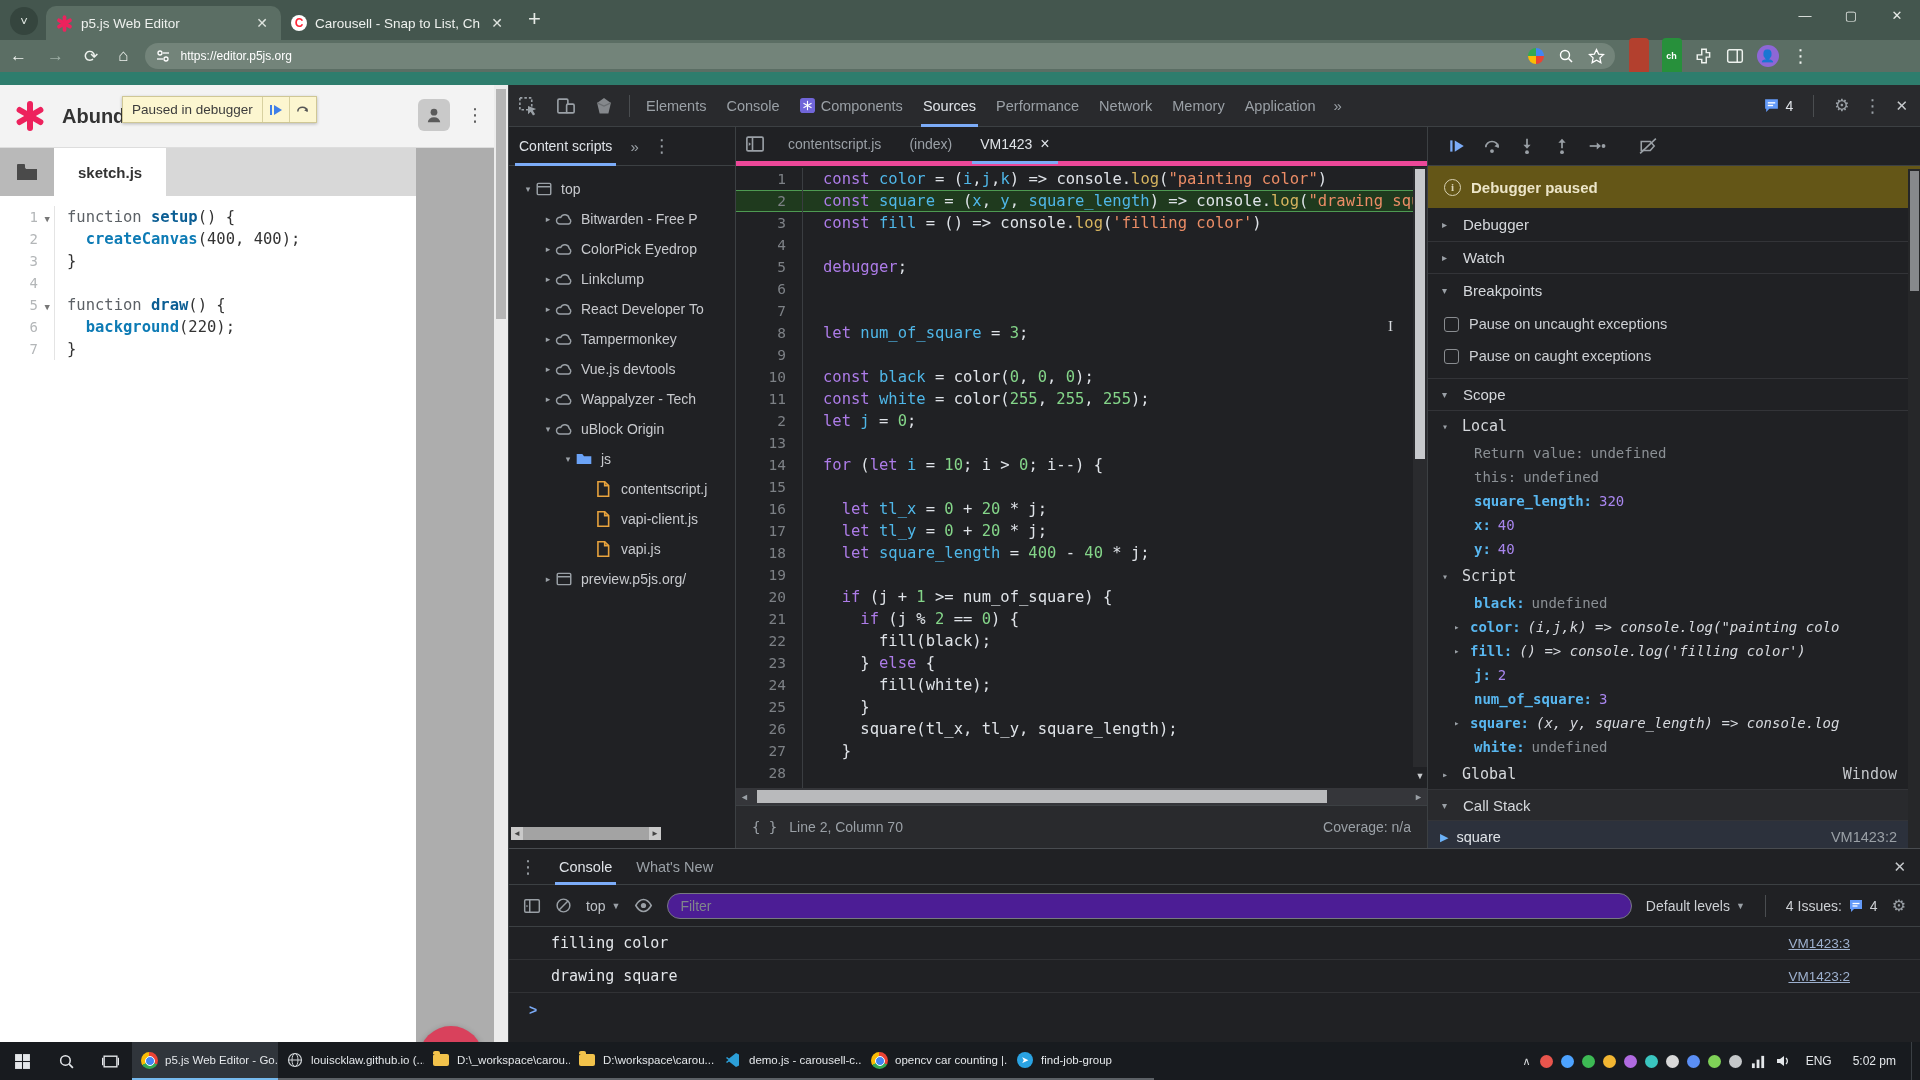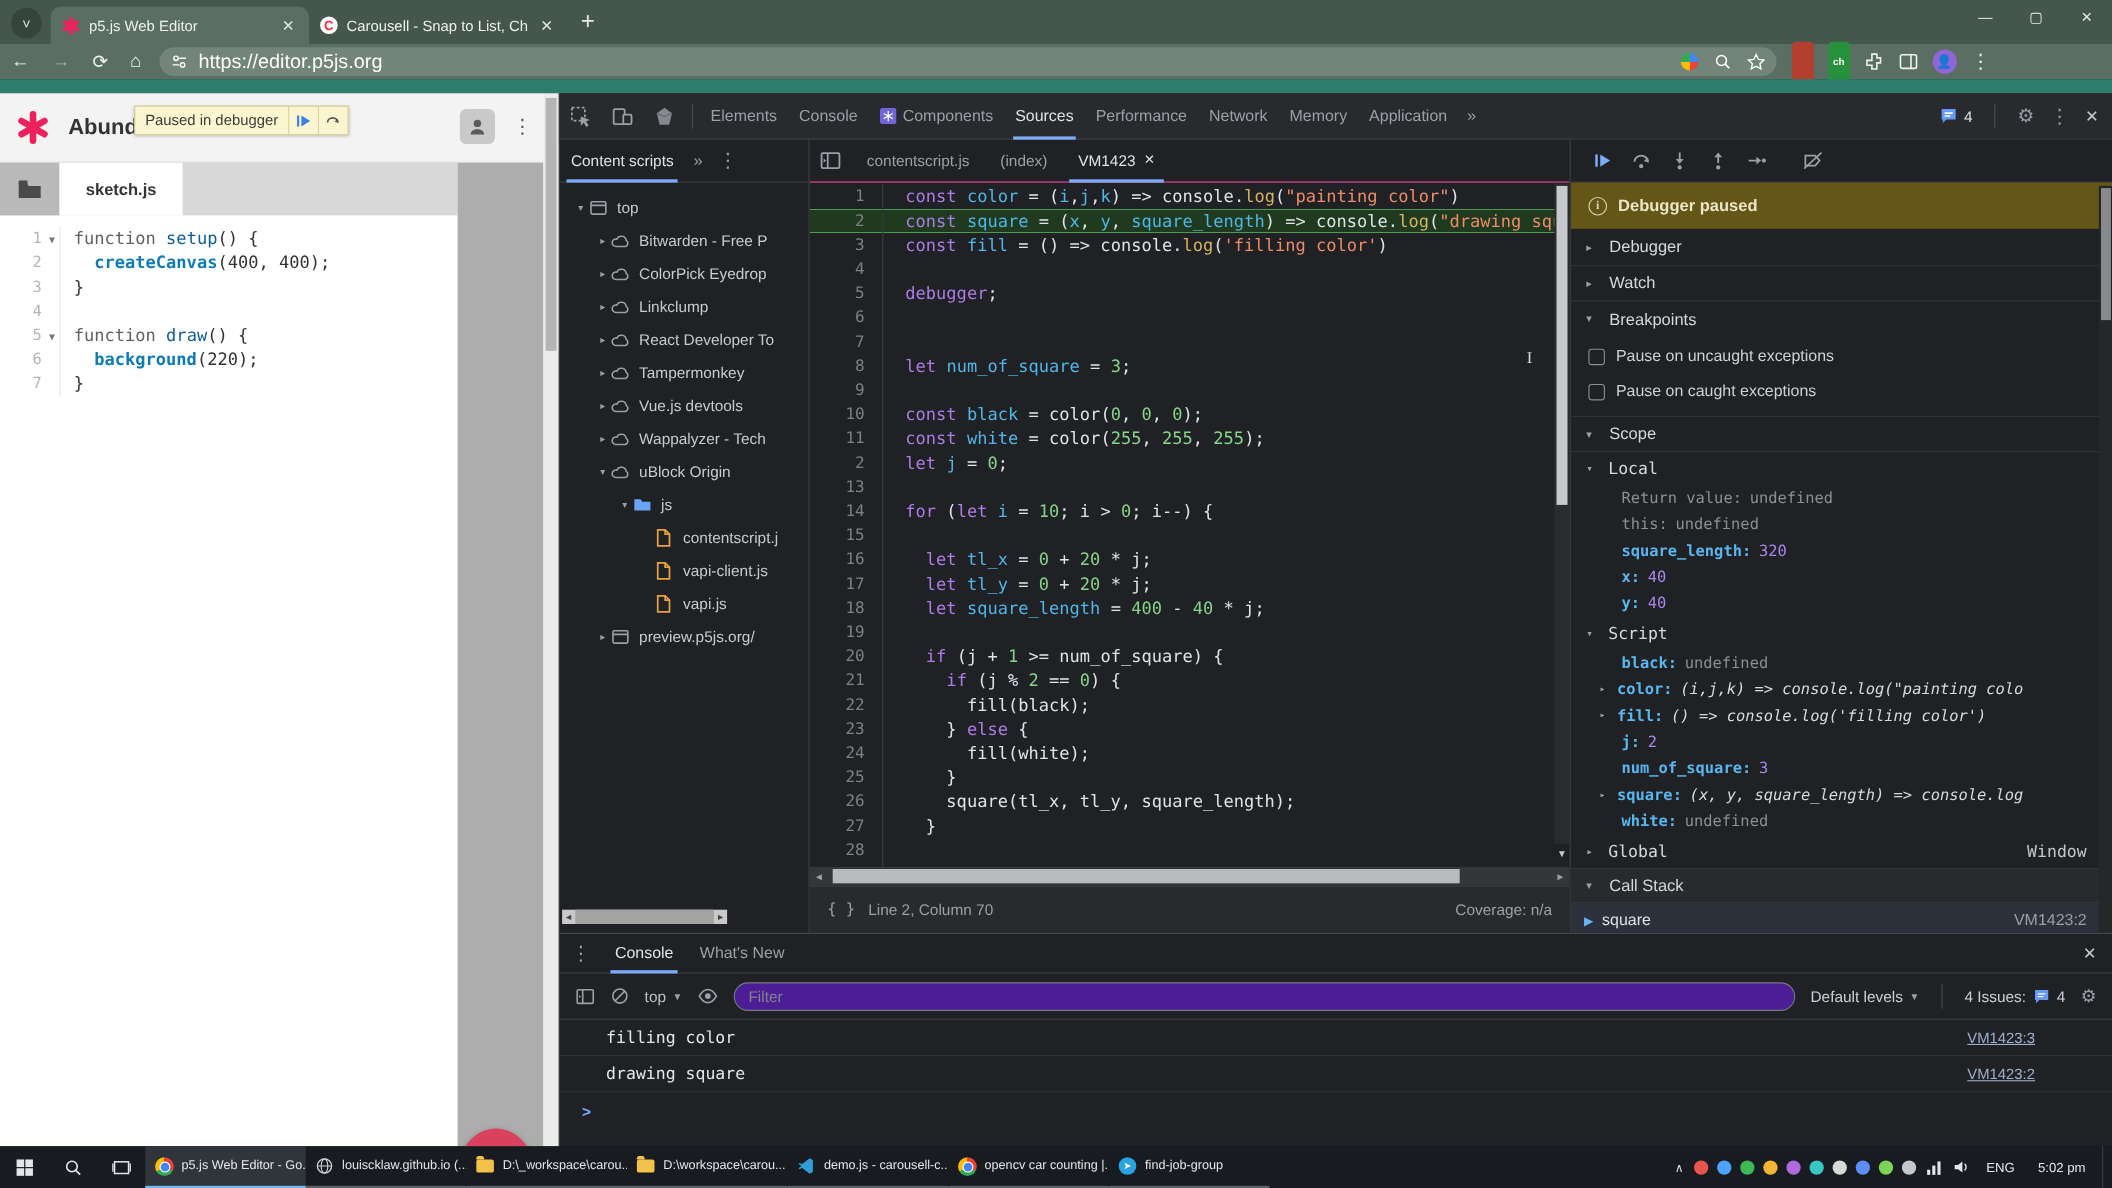--- a/index.html
+++ b/index.html
@@ -13,21 +13,21 @@
   .tab.active { background:#5b6e64; }
   .tab .ttl { white-space:nowrap; overflow:hidden; flex:1; margin:0 8px; }
   .tab .close { color:#dfe4df; font-size:14px; width:18px; text-align:center; }
   .newtab { color:#e6eae6; font-size:22px; margin:0 0 8px 12px; }
   .wincontrols { margin-left:auto; display:flex; align-self:flex-start; }
   .wbtn { width:46px; height:30px; display:flex; align-items:center; justify-content:center; color:#e8ebe8; font-size:13px; }
 
   .toolbar { position:absolute; left:0; top:40px; width:1920px; height:32px; background:#5b6e64; display:flex; align-items:center; }
   .navbtn { color:#eef2ee; font-size:17px; margin:0 10px; }
   .navbtn.dim { color:#9fb0a7; }
-  .addrpill { height:26px; border-radius:13px; background:#73847a; display:flex; align-items:center; color:#fff; font-size:18px; flex:1; margin:0 14px 0 6px; padding:0 10px; max-width:1470px;}
+  .addrpill { height:26px; border-radius:13px; background:#73847a; display:flex; align-items:center; color:#fff; font-size:12px; flex:1; margin:0 14px 0 6px; padding:0 10px; max-width:1470px;}
   .pillright { margin-left:auto; display:flex; align-items:center; gap:14px; }
   .tbicons { display:flex; align-items:center; gap:13px; margin-right:12px; }
   .badge { width:20px; height:37px; border-radius:4px; font-size:9px; font-weight:bold; color:#fff; display:flex; align-items:center; justify-content:center; }
   .avatar-c { width:22px; height:22px; border-radius:50%; background:#8e67d6; color:#fff; font-size:12px; display:flex; align-items:center; justify-content:center; }
   .accent { position:absolute; left:0; top:72px; width:1920px; height:13px; background:#2e7d6d; }
 
   
   .page { position:absolute; left:0; top:85px; width:508px; height:957px; background:#fff; }
   .p5header { position:absolute; left:0; top:0; width:494px; height:63px; background:#f3f3f3; border-bottom:1px solid #ddd; display:flex; align-items:center; }
   .p5title { font-size:20px; font-weight:bold; color:#333; margin-left:16px; white-space:nowrap; }
@@ -39,21 +39,21 @@
   .paused-tip .txt { padding:0 9px; }
   .tipbtn { width:27px; height:25px; border-left:1px solid #d8d1a0; display:flex; align-items:center; justify-content:center; }
   .p5tabs { position:absolute; left:0; top:63px; width:416px; height:48px; background:#d8d8d8; display:flex; }
   .foldersq { width:54px; height:48px; background:#b9b9b9; display:flex; align-items:center; justify-content:center; }
   .filetab { background:#fff; padding:0 24px; font-weight:bold; font-size:15px; color:#333; display:flex; align-items:center; }
   .p5code { position:absolute; left:0; top:111px; width:416px; bottom:0; font-family:"DejaVu Sans Mono",monospace; font-size:15.5px; line-height:22px; padding-top:10px; background:#fff; }
   .p5line { display:flex; height:22px; white-space:pre; }
   .p5gut { width:38px; text-align:right; color:#b3b6b8; font-size:14px; flex:none; position:relative; }
   .p5fold { position:absolute; right:-12px; top:2px; font-size:9px; color:#777; }
   .p5src { margin-left:16px; border-left:1px solid #e4e4e4; padding-left:12px; color:#333; flex:1; }
-  .qk { color:#5c6166; } .qf { color:#0b5e94; font-weight:normal; } .qb { color:#0d7bb5; font-weight:bold; } 
+  .qk { color:#5c6166; } .qf { color:#0b5e94; font-weight:bold; } .qb { color:#0d7bb5; font-weight:bold; } 
   .preview { position:absolute; left:416px; top:63px; width:78px; bottom:0; background:#adadad; }
   .playbtn { position:absolute; left:3px; top:878px; width:64px; height:64px; border-radius:50%; background:#d9415c; display:flex; align-items:center; justify-content:center; box-shadow:0 2px 6px rgba(0,0,0,.3); }
   .playtri { width:0; height:0; border-left:20px solid #fff; border-top:12px solid transparent; border-bottom:12px solid transparent; margin-left:6px; }
   .pagescroll { position:absolute; right:0; top:0; width:14px; height:957px; background:#ececec; }
   .pagescroll .thumb { margin:4px 2px; background:#b5b5b5; height:230px; }
 
   
   .devtools { position:absolute; left:508px; top:85px; width:1412px; height:957px; background:#202124; border-left:1px solid #3c4043; font-size:14px; color:#bdc1c6; }
   .dt-top { position:absolute; left:0; top:0; right:0; height:42px; background:#292a2d; border-bottom:1px solid #3c4043; display:flex; align-items:center; }
   .dt-icon { margin:0 9px; display:flex; align-items:center; }
@@ -75,21 +75,21 @@
   .tree { padding-top:8px; font-size:14px; color:#c8cace; overflow:hidden; }
   .trow { height:30px; display:flex; align-items:center; white-space:nowrap; }
   .tarrow { width:14px; font-size:9px; color:#9aa0a6; text-align:center; flex:none; }
   .ticon { width:20px; margin-right:6px; flex:none; display:flex; }
   .nav-hscroll { position:absolute; left:2px; bottom:8px; width:150px; height:13px; background:#c9c9c9; display:flex; align-items:center; }
   .nav-hscroll .ar { font-size:8px; color:#444; padding:0 2px; }
   .nav-hscroll .th { flex:1; height:13px; background:#a3a3a3; }
 
   
   .ed-pane { position:absolute; left:227px; top:0; width:691px; height:721px; }
-  .ed-tabs { height:39px; border-bottom:1px solid #ec4899; display:flex; align-items:center; }
+  .ed-tabs { height:39px; border-bottom:5px solid #ec4899; display:flex; align-items:center; }
   .etab { padding:0 14px; height:39px; display:flex; align-items:center; gap:8px; color:#9aa0a6; font-size:14px; position:relative; }
   .etab.active { color:#dfe3e8; }
   .etab.active::after { content:""; position:absolute; left:6px; right:6px; bottom:0; height:2.5px; background:#7cacf8; }
   .codeview { position:relative; height:622px; overflow:hidden; font-family:"DejaVu Sans Mono",monospace; font-size:15.5px; padding-top:2px; }
   .cline { display:flex; height:22px; white-space:pre; line-height:22px; }
   .cgut { width:66px; text-align:right; padding-right:16px; color:#7d8186; font-size:14.5px; flex:none; }
   .csrc { padding-left:20px; border-left:1px solid #3a3d41; flex:1; color:#dfe3e8; }
   .cline.cur { background:#1f3a1e; box-shadow:inset 0 1px 0 #4e9a52, inset 0 -1px 0 #4e9a52; }
   .tok-k { color:#ad7ce8; } .tok-v { color:#4fb7e8; } .tok-n { color:#84d589; } .tok-s { color:#ec8d66; } .tok-p { color:#d6b45f; } .tok-w { color:#dfe3e8; }
   .ed-hscroll { height:17px; background:#35363a; display:flex; align-items:center; }

